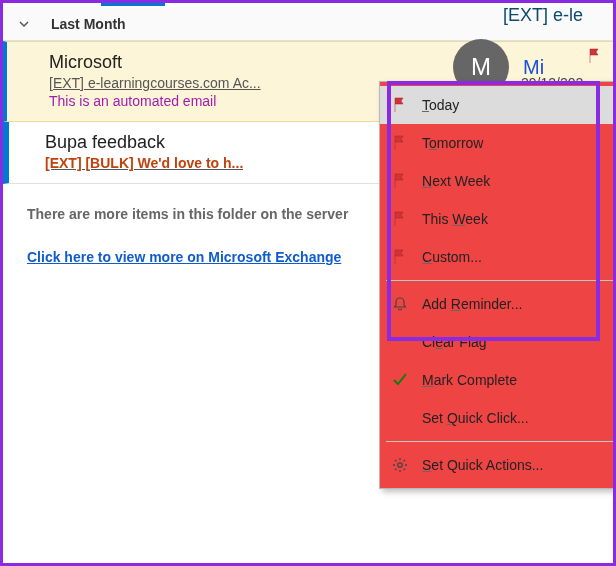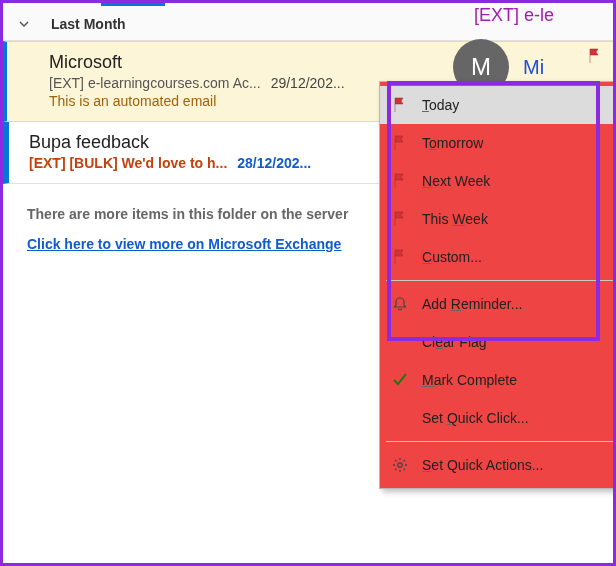--- a/index.html
+++ b/index.html
@@ -37,55 +37,56 @@
     border-bottom: 1px solid #e1e1e1;
   }
   .email-item.selected {
     background: #fdf5d8;
     border-left: 4px solid #0078d4;
     border-top: 1px solid #e6dca0;
     border-bottom: 1px solid #e6dca0;
   }
   .email-item.unread {
     border-left: 6px solid #0078d4;
-    padding-left: 20px;
+    padding-left: 36px;
   }
   .sender { font-size: 18px; color: #222; margin-bottom: 2px; }
   .email-item.unread .sender { font-weight: 400; }
   .row2 {
-    display: flex; justify-content: flex-start; align-items: baseline;
+    display: flex; justify-content: space-between; align-items: baseline;
     color: #555;
+    text-decoration: underline;
   }
   .subject { font-size: 14px; white-space: nowrap; overflow: hidden; text-overflow: ellipsis; max-width: 250px;}
   .email-item.unread .subject { color: #c2410c; font-weight: 600; }
   .date { font-size: 14px; color: #444; white-space: nowrap; padding-left: 10px;}
   .email-item.unread .date { color: #0f5ccf; font-weight: 600; }
-  .preview { color: #a16207; font-size: 14px; margin-top: 2px;}
+  .preview { color: #a21caf; font-size: 14px; margin-top: 2px;}
   .flag-corner {
     position: absolute; top: 6px; right: 10px;
   }
   .more-block {
     padding: 22px 24px 0 24px;
   }
-  .more-text { color: #666; font-weight: 600; margin-bottom: 14px; }
+  .more-text { color: #666; font-weight: 600; margin-bottom: 27px; }
   .more-link { color: #0f5ccf; font-weight: 700; text-decoration: underline; cursor: pointer; }
 
   .reading-pane {
     position: absolute;
     left: 432px; top: 0; right: 0; height: 108px;
     display: flex; align-items: center; gap: 14px;
     padding: 20px 0 0 18px;
   }
   .avatar {
     width: 56px; height: 56px; border-radius: 50%;
     background: #666; color: #fff;
     display:flex; align-items:center; justify-content:center;
     font-size: 24px;
   }
-  .ext-label { font-size: 18px; color: #a21caf; position:absolute; top:2px; left:471px;}
+  .ext-label { font-size: 18px; color: #0c4a6e; position:absolute; top:2px; left:500px;}
   .sender-big { font-size: 20px; color: #1d4ed8; }
 
   
   .ctx-menu {
     position: absolute;
     left: 376px; top: 78px;
     width: 254px;
     background: #ef4444;
     border: 1px solid #b8b8b8;
     box-shadow: 3px 3px 6px rgba(0,0,0,0.25);

